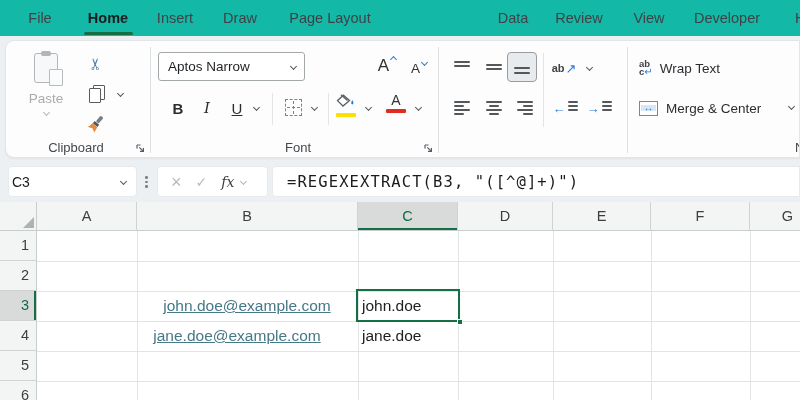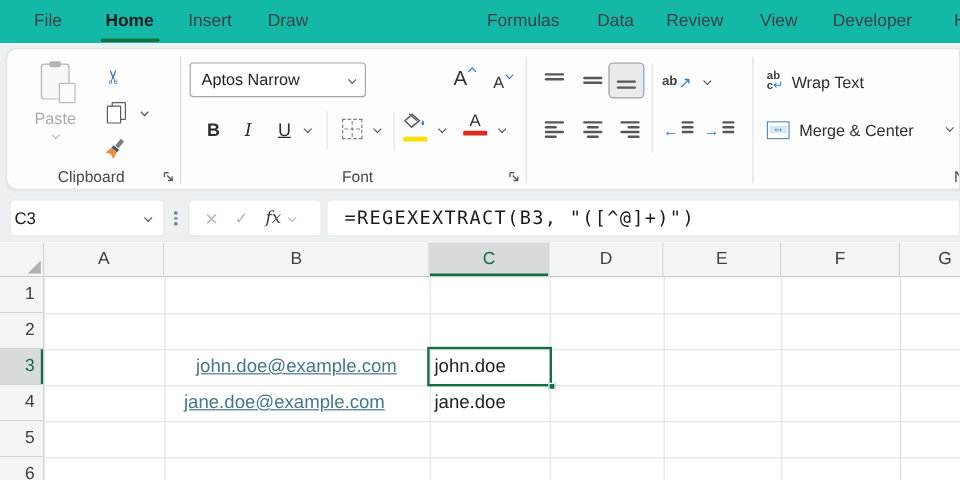--- a/index.html
+++ b/index.html
@@ -114,21 +114,21 @@
 </head>
 <body>
 
 <div id="stage">
 
   <div id="tabbar" class="abs">
     <span class="tab abs" style="left:40px">File</span>
     <span class="tab abs active" style="left:108px">Home</span>
     <span class="tab abs" style="left:175px">Insert</span>
     <span class="tab abs" style="left:240px">Draw</span>
-    <span class="tab abs" style="left:436px">Formulas</span>
+    <span class="tab abs" style="left:330px">Page Layout</span>
     <span class="tab abs" style="left:513px">Data</span>
     <span class="tab abs" style="left:579px">Review</span>
     <span class="tab abs" style="left:649px">View</span>
     <span class="tab abs" style="left:727px">Developer</span>
     <span class="tab abs" style="left:810px">Help</span>
     <div id="tab-underline" class="abs" style="left:84px; top:31.5px; width:49px;"></div>
   </div>
 
   <div id="ribbon-band" class="abs">
     <div id="ribbon-card" class="abs">

